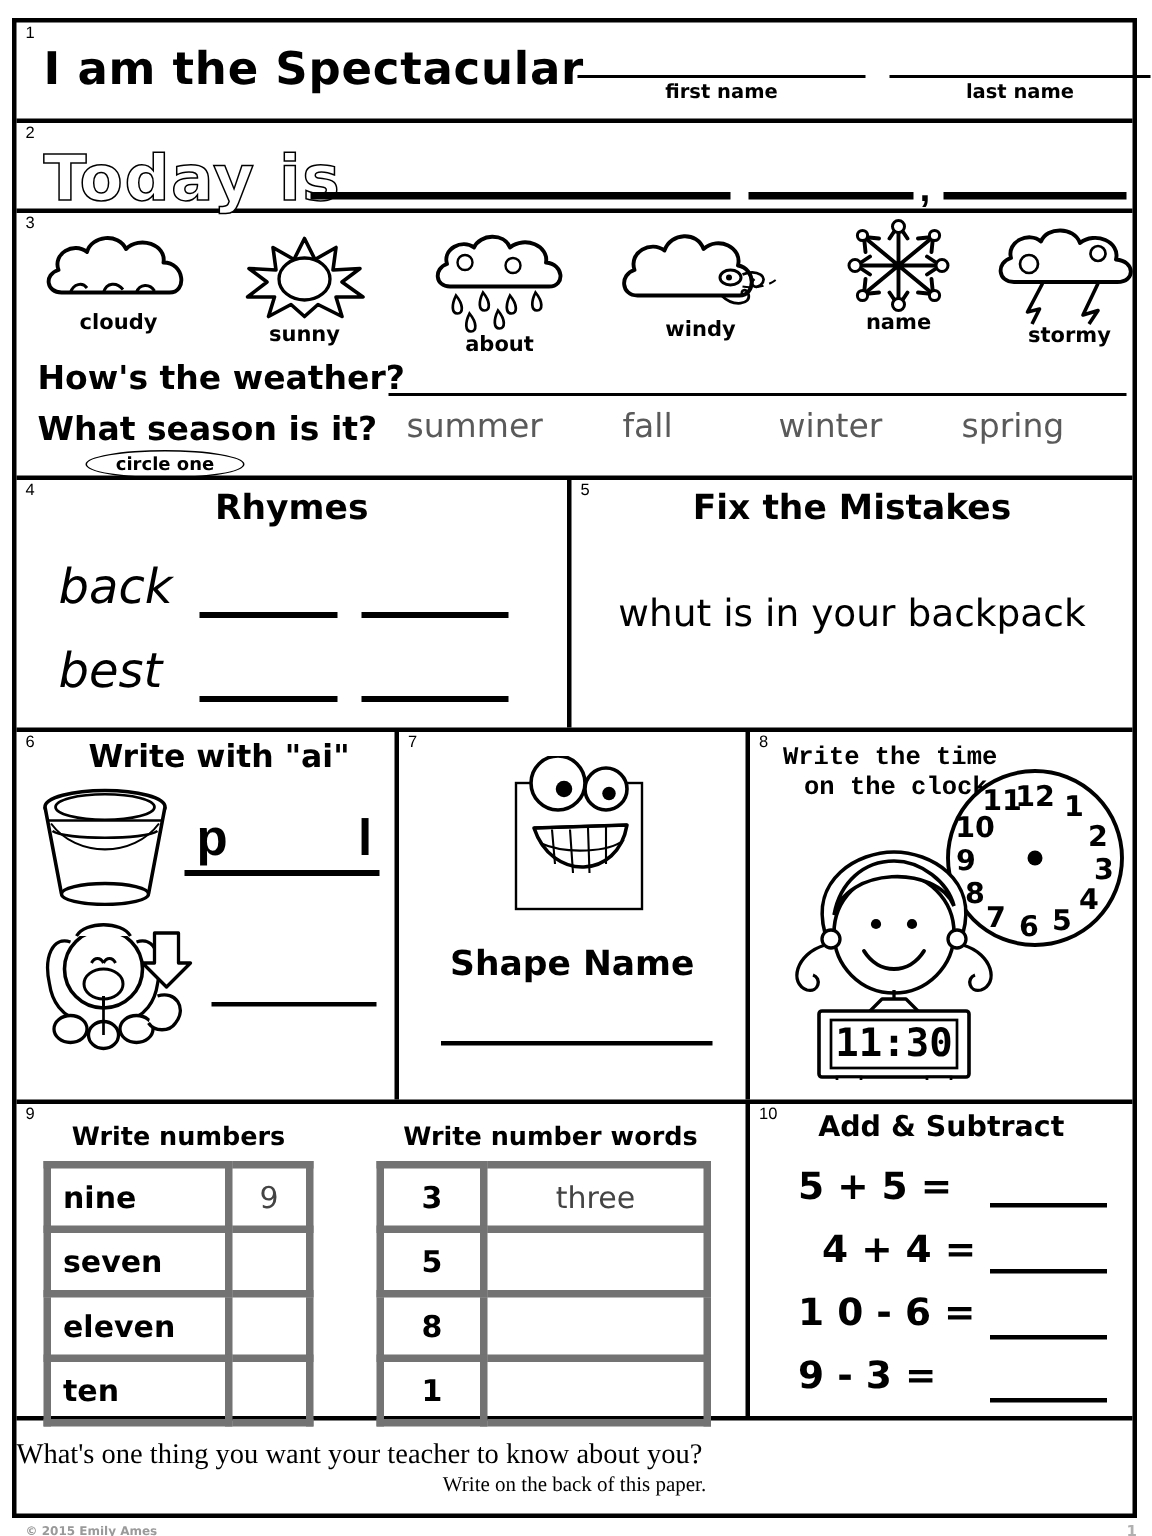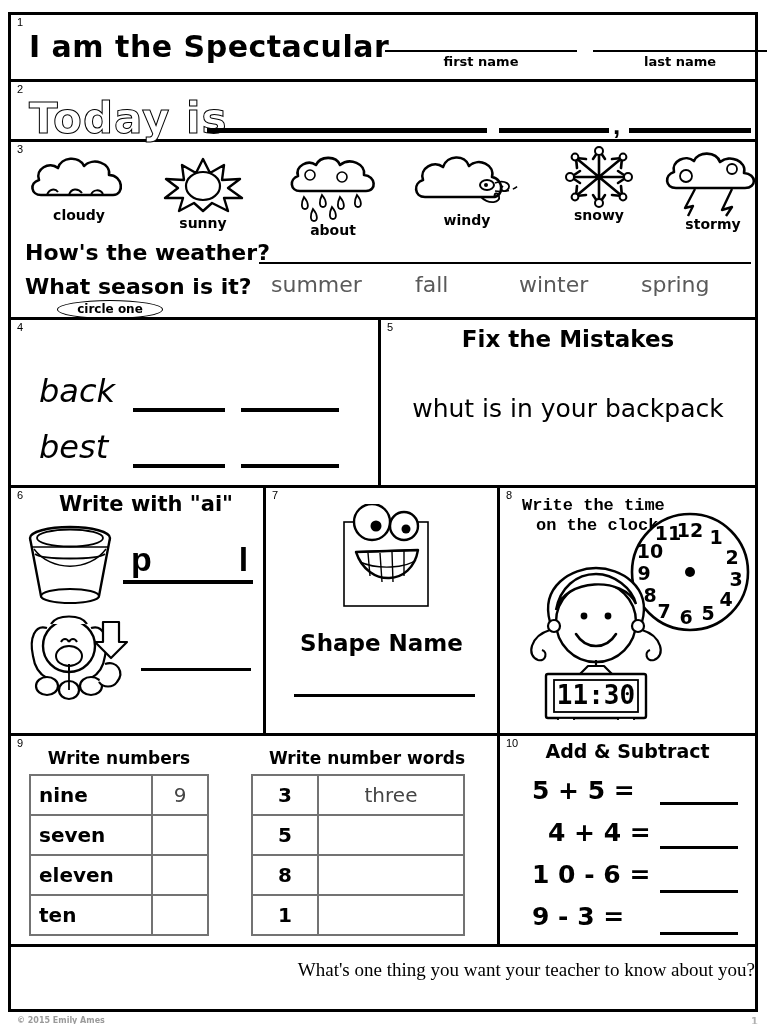--- a/index.html
+++ b/index.html
@@ -121,33 +121,33 @@
 
   
   #row910{height:208px;position:relative;border-bottom:3px solid #000;}
   #s9{position:absolute;left:0;top:0;width:489px;height:100%;border-right:3px solid #000;box-sizing:border-box;}
   #s10{position:absolute;left:489px;top:0;right:0;height:100%;}
   .tbltitle{
     text-align:center;font-size:17px;font-weight:700;
     font-family:"DejaVu Sans",sans-serif;
   }
   table.nt{border-collapse:collapse;}
-  table.nt td{border:2px solid #737373;height:36px;vertical-align:middle;}
+  table.nt td{border:5px solid #737373;height:36px;vertical-align:middle;}
   .wordcell{font-size:20px;font-weight:700;font-family:"DejaVu Sans",sans-serif;padding-left:8px;width:130px;}
   .digcell{font-size:20px;font-family:"DejaVu Sans",sans-serif;text-align:center;width:72px;color:#444;}
   .digcell2{font-size:20px;font-weight:700;font-family:"DejaVu Sans",sans-serif;text-align:center;width:62px;}
   .wordcell2{font-size:20px;font-family:"DejaVu Sans",sans-serif;text-align:center;width:142px;color:#444;}
   .s10title{text-align:center;font-size:19px;font-weight:700;font-family:"DejaVu Sans",sans-serif;margin-top:4px;}
   .mathrow{position:absolute;font-size:25px;font-weight:700;font-family:"DejaVu Sans",sans-serif;}
   .mathline{position:absolute;width:78px;border-bottom:3px solid #000;}
 
   
   #footer{height:70px;position:relative;}
   .fq{
-    text-align:right;font-size:19px;margin-top:12px;
+    text-align:left;font-size:19px;margin-top:12px;
     font-family:"Liberation Serif",serif;
   }
   .fs{text-align:center;font-size:14px;margin-top:2px;font-family:"Liberation Serif",serif;}
   .copy{
     position:absolute;left:6px;bottom:4px;font-size:8px;color:#9a9a9a;
     font-family:"DejaVu Sans",sans-serif;font-weight:700;
   }
   .pageno{
     position:absolute;right:10px;top:1016px;font-size:10px;color:#b0b0b0;
     font-family:"DejaVu Sans",sans-serif;font-weight:700;
@@ -255,21 +255,21 @@
                 <circle cx="38" cy="57" r="4"></circle>
               <circle cx="9" cy="31" r="4"></circle>
                 <circle cx="67" cy="31" r="4"></circle>
               <circle cx="14" cy="11" r="3.4"></circle>
                 <circle cx="62" cy="51" r="3.4"></circle>
               <circle cx="62" cy="11" r="3.4"></circle>
                 <circle cx="14" cy="51" r="3.4"></circle>
             </g>
           </svg>
         </div>
-        <div class="lbl">snowy</div>
+        <div class="lbl">name</div>
       </div>
 
       <div class="wicon" style="left:642px;top:8px;">
         <div class="glyph">
           <svg width="110" height="66" viewBox="0 0 110 66">
             <path d="M18 36 C7 36 6 23 16 20 C13 9 28 2 36 9 C40 -1 58 -1 62 10 C72 2 89 9 86 21 C99 22 99 36 87 36 Z" fill="#fff" stroke="#000" stroke-width="2.6" stroke-linejoin="round"></path>
             <circle cx="28" cy="24" r="6" fill="none" stroke="#000" stroke-width="1.8"></circle>
             <circle cx="74" cy="17" r="5" fill="none" stroke="#000" stroke-width="1.8"></circle>
             <path d="M37 37 L27 56 L35 54 L30 64" fill="none" stroke="#000" stroke-width="2.4" stroke-linejoin="round"></path>
             <path d="M74 37 L64 58 L74 55 L68 64" fill="none" stroke="#000" stroke-width="2.4" stroke-linejoin="round"></path>
@@ -287,20 +287,21 @@
 
     <div class="season" style="left:260px;">summer</div>
     <div class="season" style="left:404px;">fall</div>
     <div class="season" style="left:508px;">winter</div>
     <div class="season" style="left:630px;">spring</div>
   </div>
 
   <div id="row45">
     <div id="s4">
       <div class="num">4</div>
+      <div class="boxtitle">Rhymes</div>
       <div class="rhyme" id="rh1">back</div>
       <div class="rhb" id="rh1b1"></div>
       <div class="rhb" id="rh1b2"></div>
       <div class="rhyme" id="rh2">best</div>
       <div class="rhb" id="rh2b1"></div>
       <div class="rhb" id="rh2b2"></div>
     </div>
     <div id="s5">
       <div class="num">5</div>
       <div class="boxtitle">Fix the Mistakes</div>
@@ -493,18 +494,19 @@
       <div class="mathrow" style="left:32px;top:124px;">1 0 - 6 =</div>
       <div class="mathline" style="left:160px;top:154px;"></div>
 
       <div class="mathrow" style="left:32px;top:166px;">9 - 3 =</div>
       <div class="mathline" style="left:160px;top:196px;"></div>
     </div>
   </div>
 
   <div id="footer">
     <div class="fq">What's one thing you want your teacher to know about you?</div>
+    <div class="fs">Write on the back of this paper.</div>
     <div class="copy">© 2015 Emily Ames</div>
   </div>
 
 </div>
 
 <div class="pageno">1</div>
 
 </body></html>

